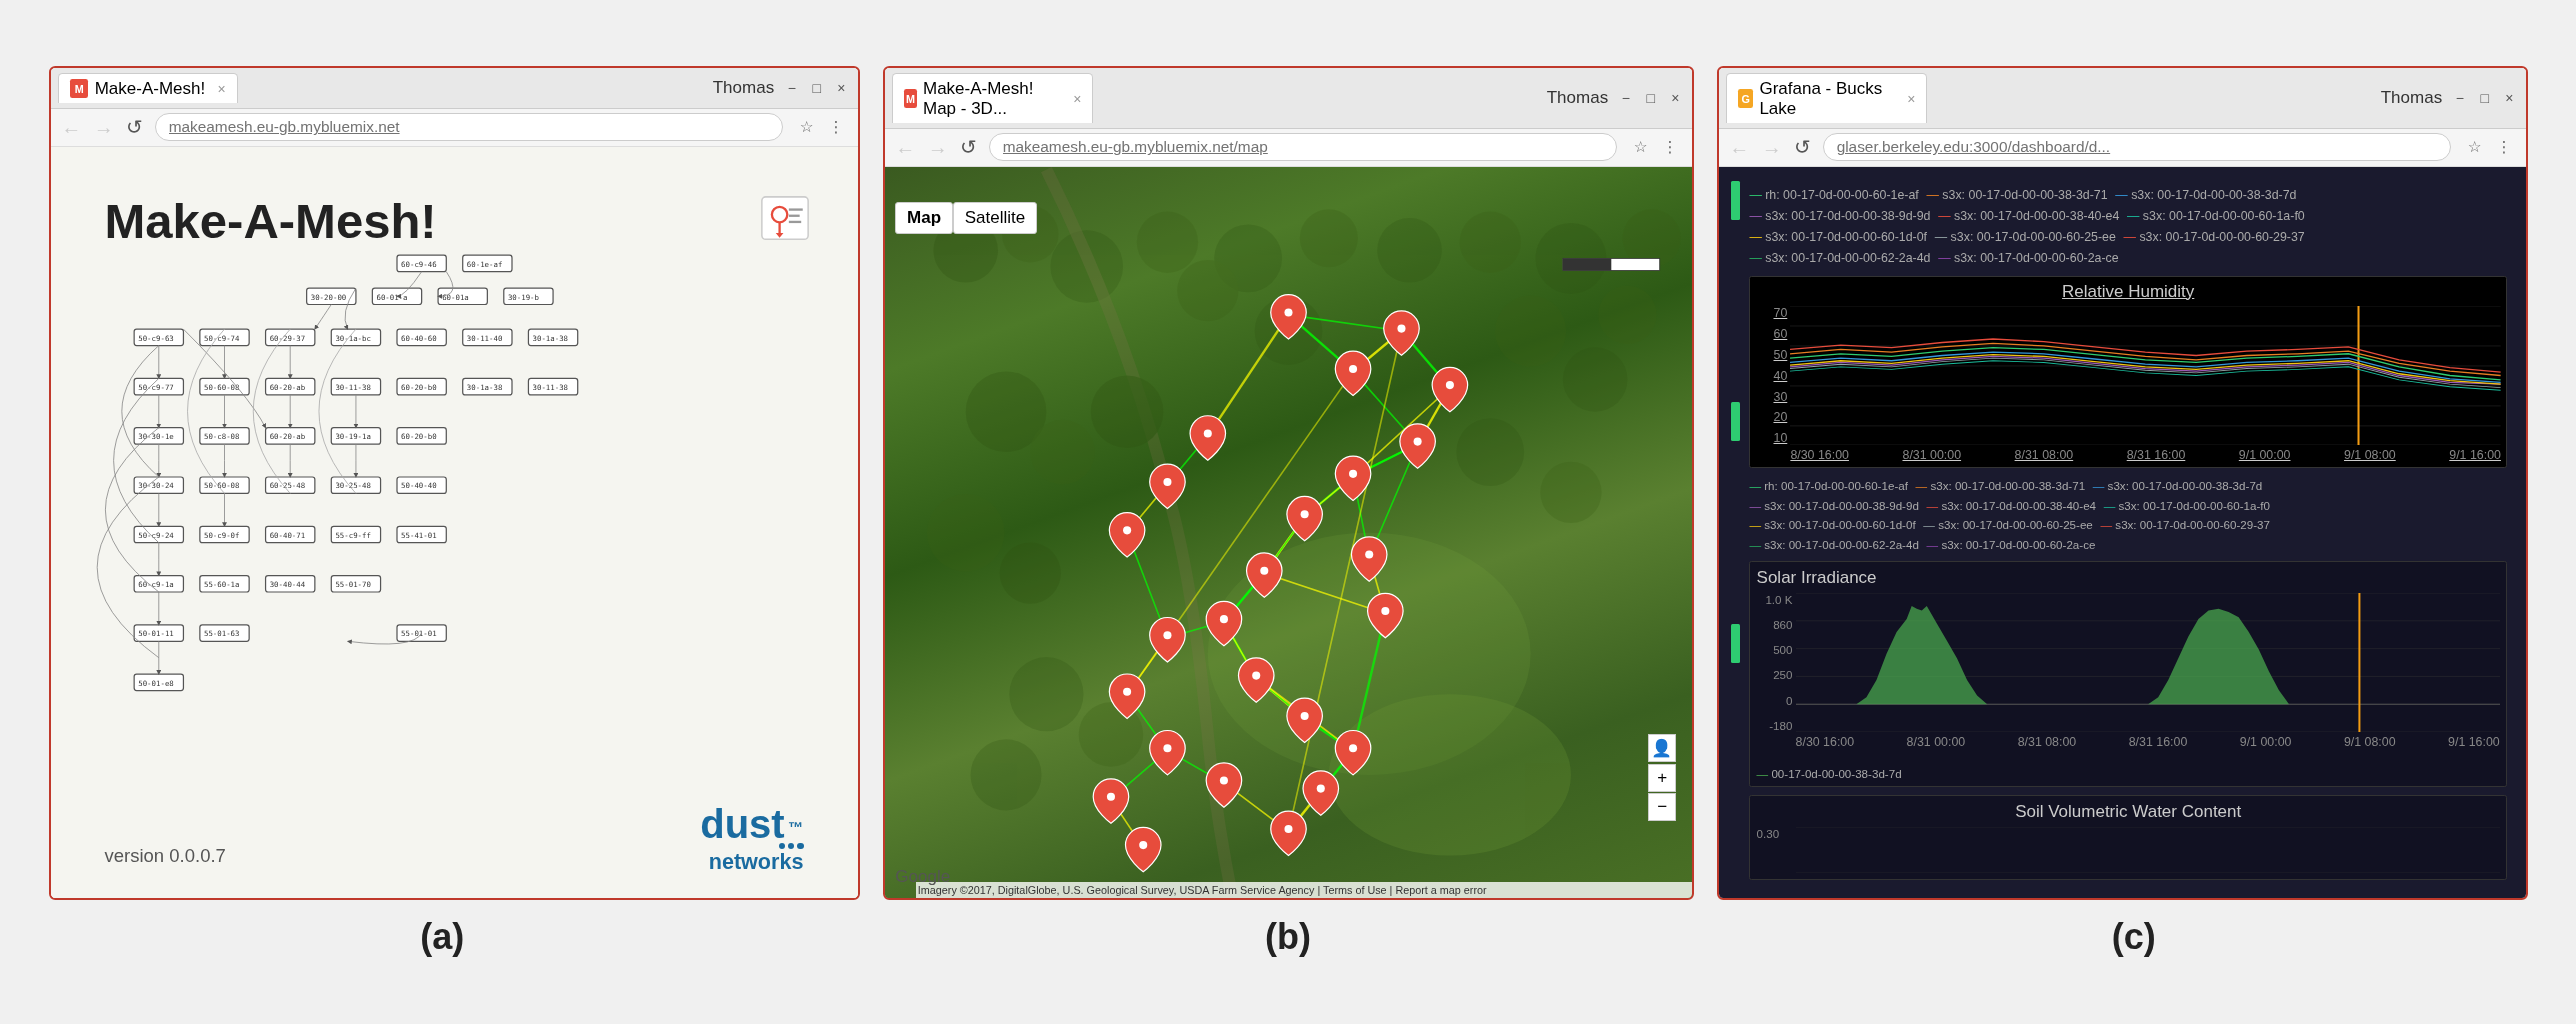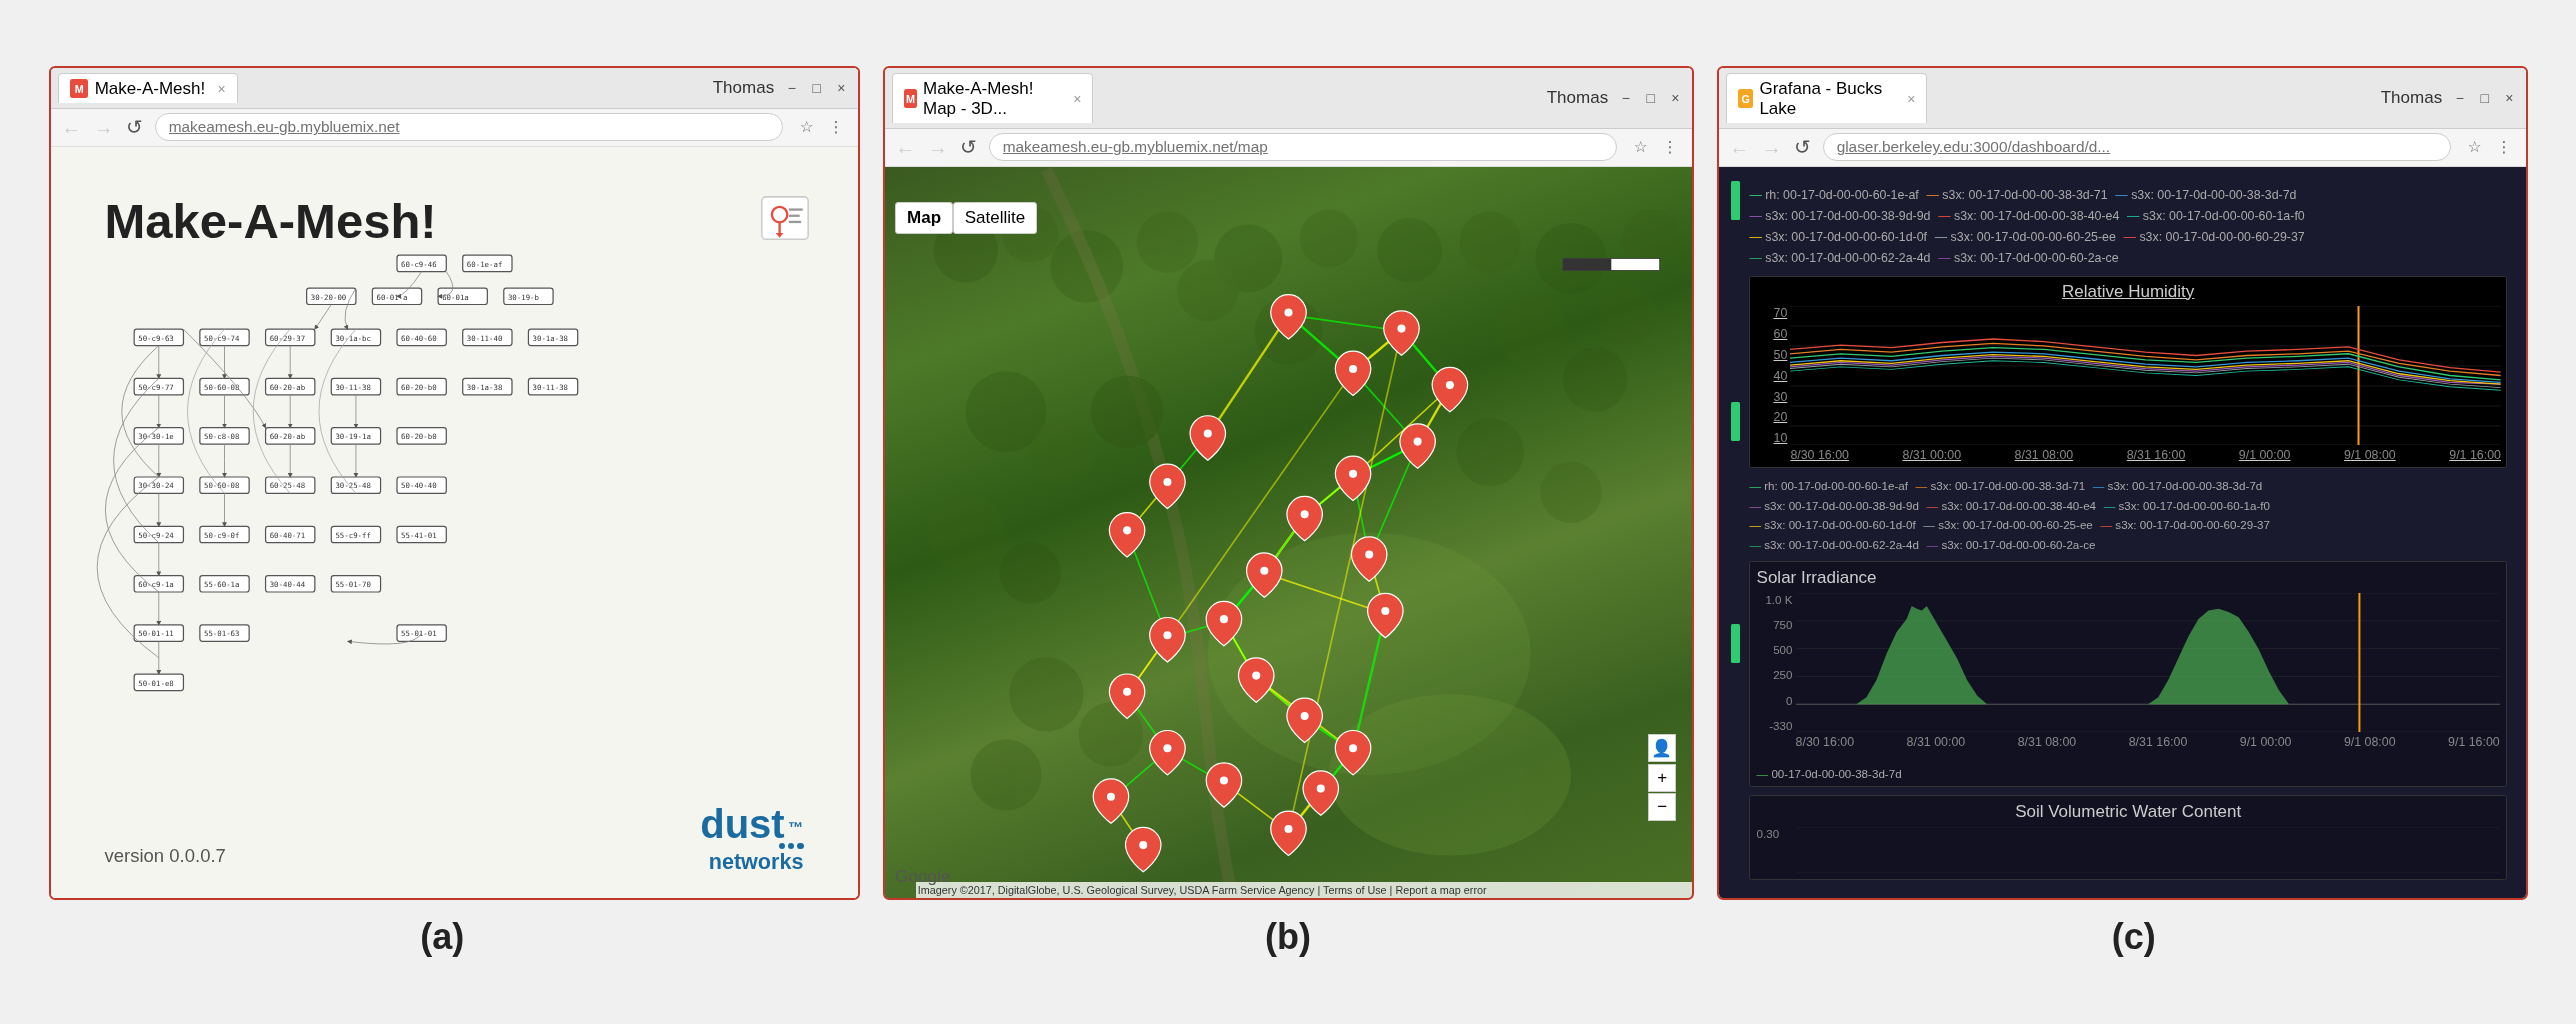--- a/index.html
+++ b/index.html
@@ -925,25 +925,25 @@
             <span><span style="color:#27ae60;">—</span> s3x: 00-17-0d-00-00-62-2a-4d</span>
             <span><span style="color:#8e44ad;">—</span> s3x: 00-17-0d-00-00-60-2a-ce</span>
           </div>
         </div>
 
         <div style="background:#111122;border:0.8px solid #333;border-radius:2.3px;margin-bottom:7.7px;padding:6.2px;">
           <div style="text-align:left;font-size:17px;color:#ccc;margin-bottom:4.6px;">Solar Irradiance</div>
           <div style="display:flex;height:139px;">
             <div style="width:39px;display:flex;flex-direction:column;justify-content:space-between;align-items:flex-end;padding-right:3.1px;font-size:11.6px;color:#888;">
               <span>1.0 K</span>
-                <span>750</span>
+                <span>860</span>
                 <span>500</span>
                 <span>250</span>
                 <span>0</span>
-                <span>-330</span>
+                <span>-180</span>
             </div>
             <div style="flex:1;position:relative;">
               <svg style="width:100%;height:100%;" viewBox="0 0 700 160" preserveAspectRatio="none">
                 <line x1="0" y1="0" x2="700" y2="0" stroke="#333" stroke-width="0.5"></line>
                 <line x1="0" y1="32" x2="700" y2="32" stroke="#333" stroke-width="0.5"></line>
                 <line x1="0" y1="64" x2="700" y2="64" stroke="#333" stroke-width="0.5"></line>
                 <line x1="0" y1="96" x2="700" y2="96" stroke="#333" stroke-width="0.5"></line>
                 <line x1="0" y1="128" x2="700" y2="128" stroke="#333" stroke-width="0.5"></line>
                 <line x1="0" y1="160" x2="700" y2="160" stroke="#333" stroke-width="0.5"></line>
 

